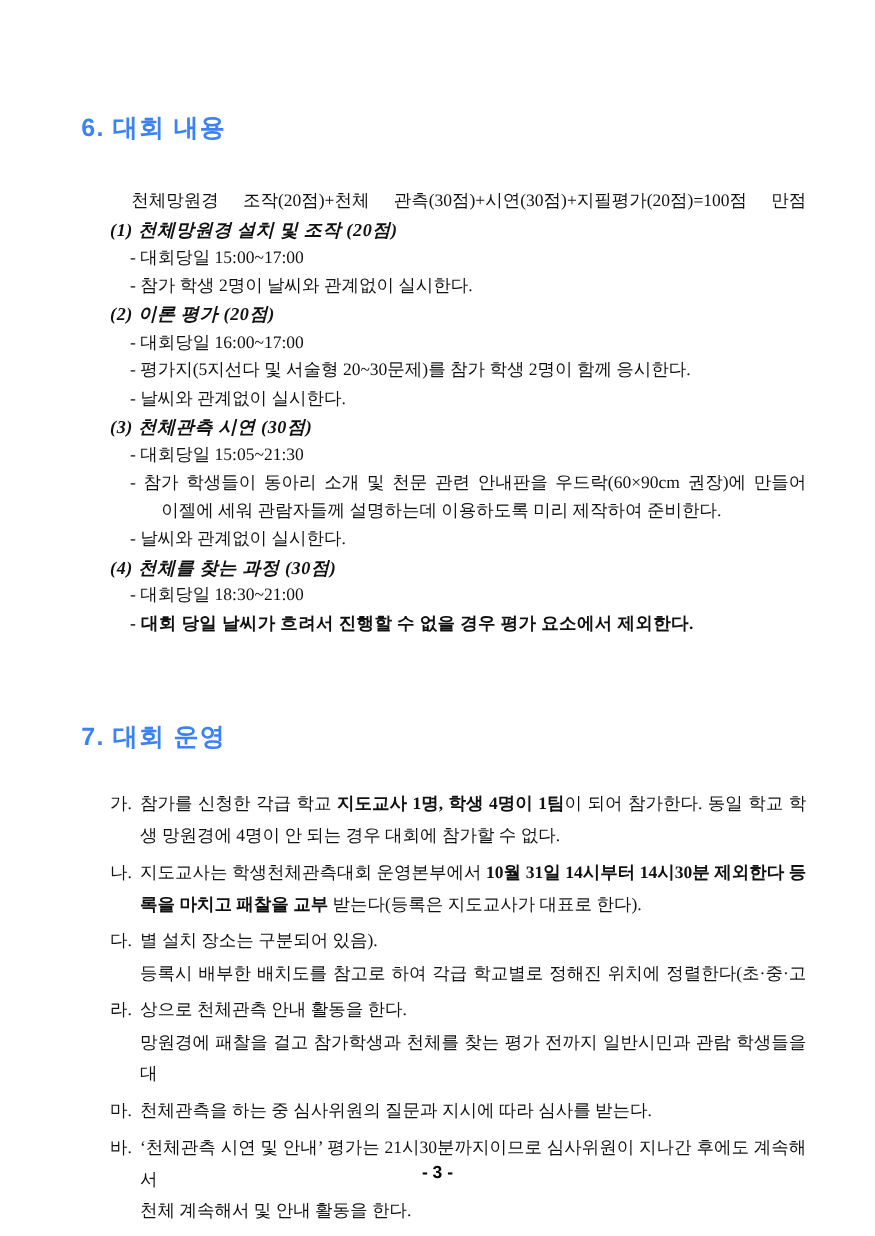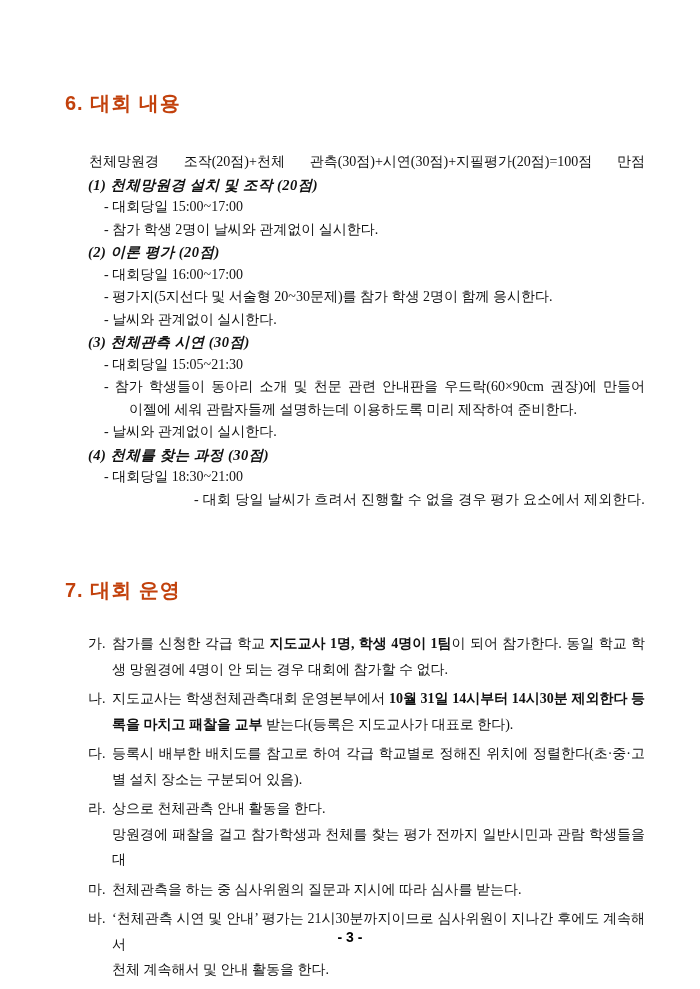--- a/index.html
+++ b/index.html
@@ -5,41 +5,41 @@
   html,body{margin:0;padding:0;background:#e8e8e8;}
   .page{
     width:700px;height:989px;background:#ffffff;position:relative;
     box-sizing:border-box;padding:91px 55px 0 65px;
     font-family:"Liberation Serif","DejaVu Serif",serif;
     color:#111;overflow:hidden;
   }
   .sec-title{
     font-family:"Liberation Sans","DejaVu Sans",sans-serif;
     font-weight:bold;font-size:20px;line-height:24px;margin:0;
-    letter-spacing:1px;color:#c2410c;
+    letter-spacing:1px;color:#3b82f6;
   }
   .s7-title{margin-top:67px;}
   .s6-body{margin-top:36px;}
   .line{font-size:14px;line-height:22.5px;white-space:normal;}
-  .intro{margin-left:24px;}
+  .intro{margin-left:40px;}
   .s6-items{margin-left:23px;}
   .h{font-weight:bold;font-size:14.5px;letter-spacing:0.5px;font-style:italic;}
   .d{margin-left:16px;}
   .cont{margin-left:24px;padding-left:17px;}
   .b{font-weight:bold;}
   .u{text-underline-offset:3px;}
   .just{text-align:justify;text-align-last:justify;}
   .s7-items{margin-top:29px;margin-left:23px;}
   .op-item{display:flex;margin-bottom:4px;}
   .op-item .lbl{
     flex:0 0 24px;font-size:14px;line-height:25.5px;
   }
   .op-item .body{flex:1;min-width:0;}
   .op-item .line{line-height:25.5px;}
-  .bold-line{font-weight:normal;letter-spacing:0.3px;text-align:right;}
+  .bold-line{font-weight:bold;letter-spacing:0.3px;}
   .page-num{
     position:absolute;left:0;right:0;bottom:44px;text-align:center;
     font-family:"Liberation Sans","DejaVu Sans",sans-serif;
     font-weight:bold;font-size:14px;color:#000;
   }
 </style>
 </head>
 <body>
 
 <div class="page">
@@ -91,22 +91,22 @@
         <span class="lbl">나.</span>
         <div class="body">
           <div class="line just"><span>지도교사는 학생천체관측대회 운영본부에서 </span><span class="b u">10월 31일 14시부터 14시30분 제외한다 등</span></div>
           <div class="line"><span class="b u">록을 마치고 패찰을 교부</span><span> 받는다(등록은 지도교사가 대표로 한다).</span></div>
         </div>
       </div>
 
       <div class="op-item">
         <span class="lbl">다.</span>
         <div class="body">
+          <div class="line"><span>별 설치 장소는 구분되어 있음).</span></div>
           <div class="line just"><span>등록시 배부한 배치도를 참고로 하여 </span><span class="u">각급 학교별로 정해진 위치</span><span>에 정렬한다(초·중·고</span></div>
-          <div class="line"><span>별 설치 장소는 구분되어 있음).</span></div>
         </div>
       </div>
 
       <div class="op-item">
         <span class="lbl">라.</span>
         <div class="body">
           <div class="line">상으로 천체관측 안내 활동을 한다.</div>
           <div class="line just">망원경에 패찰을 걸고 참가학생과 천체를 찾는 평가 전까지 일반시민과 관람 학생들을 대</div>
         </div>
       </div>

